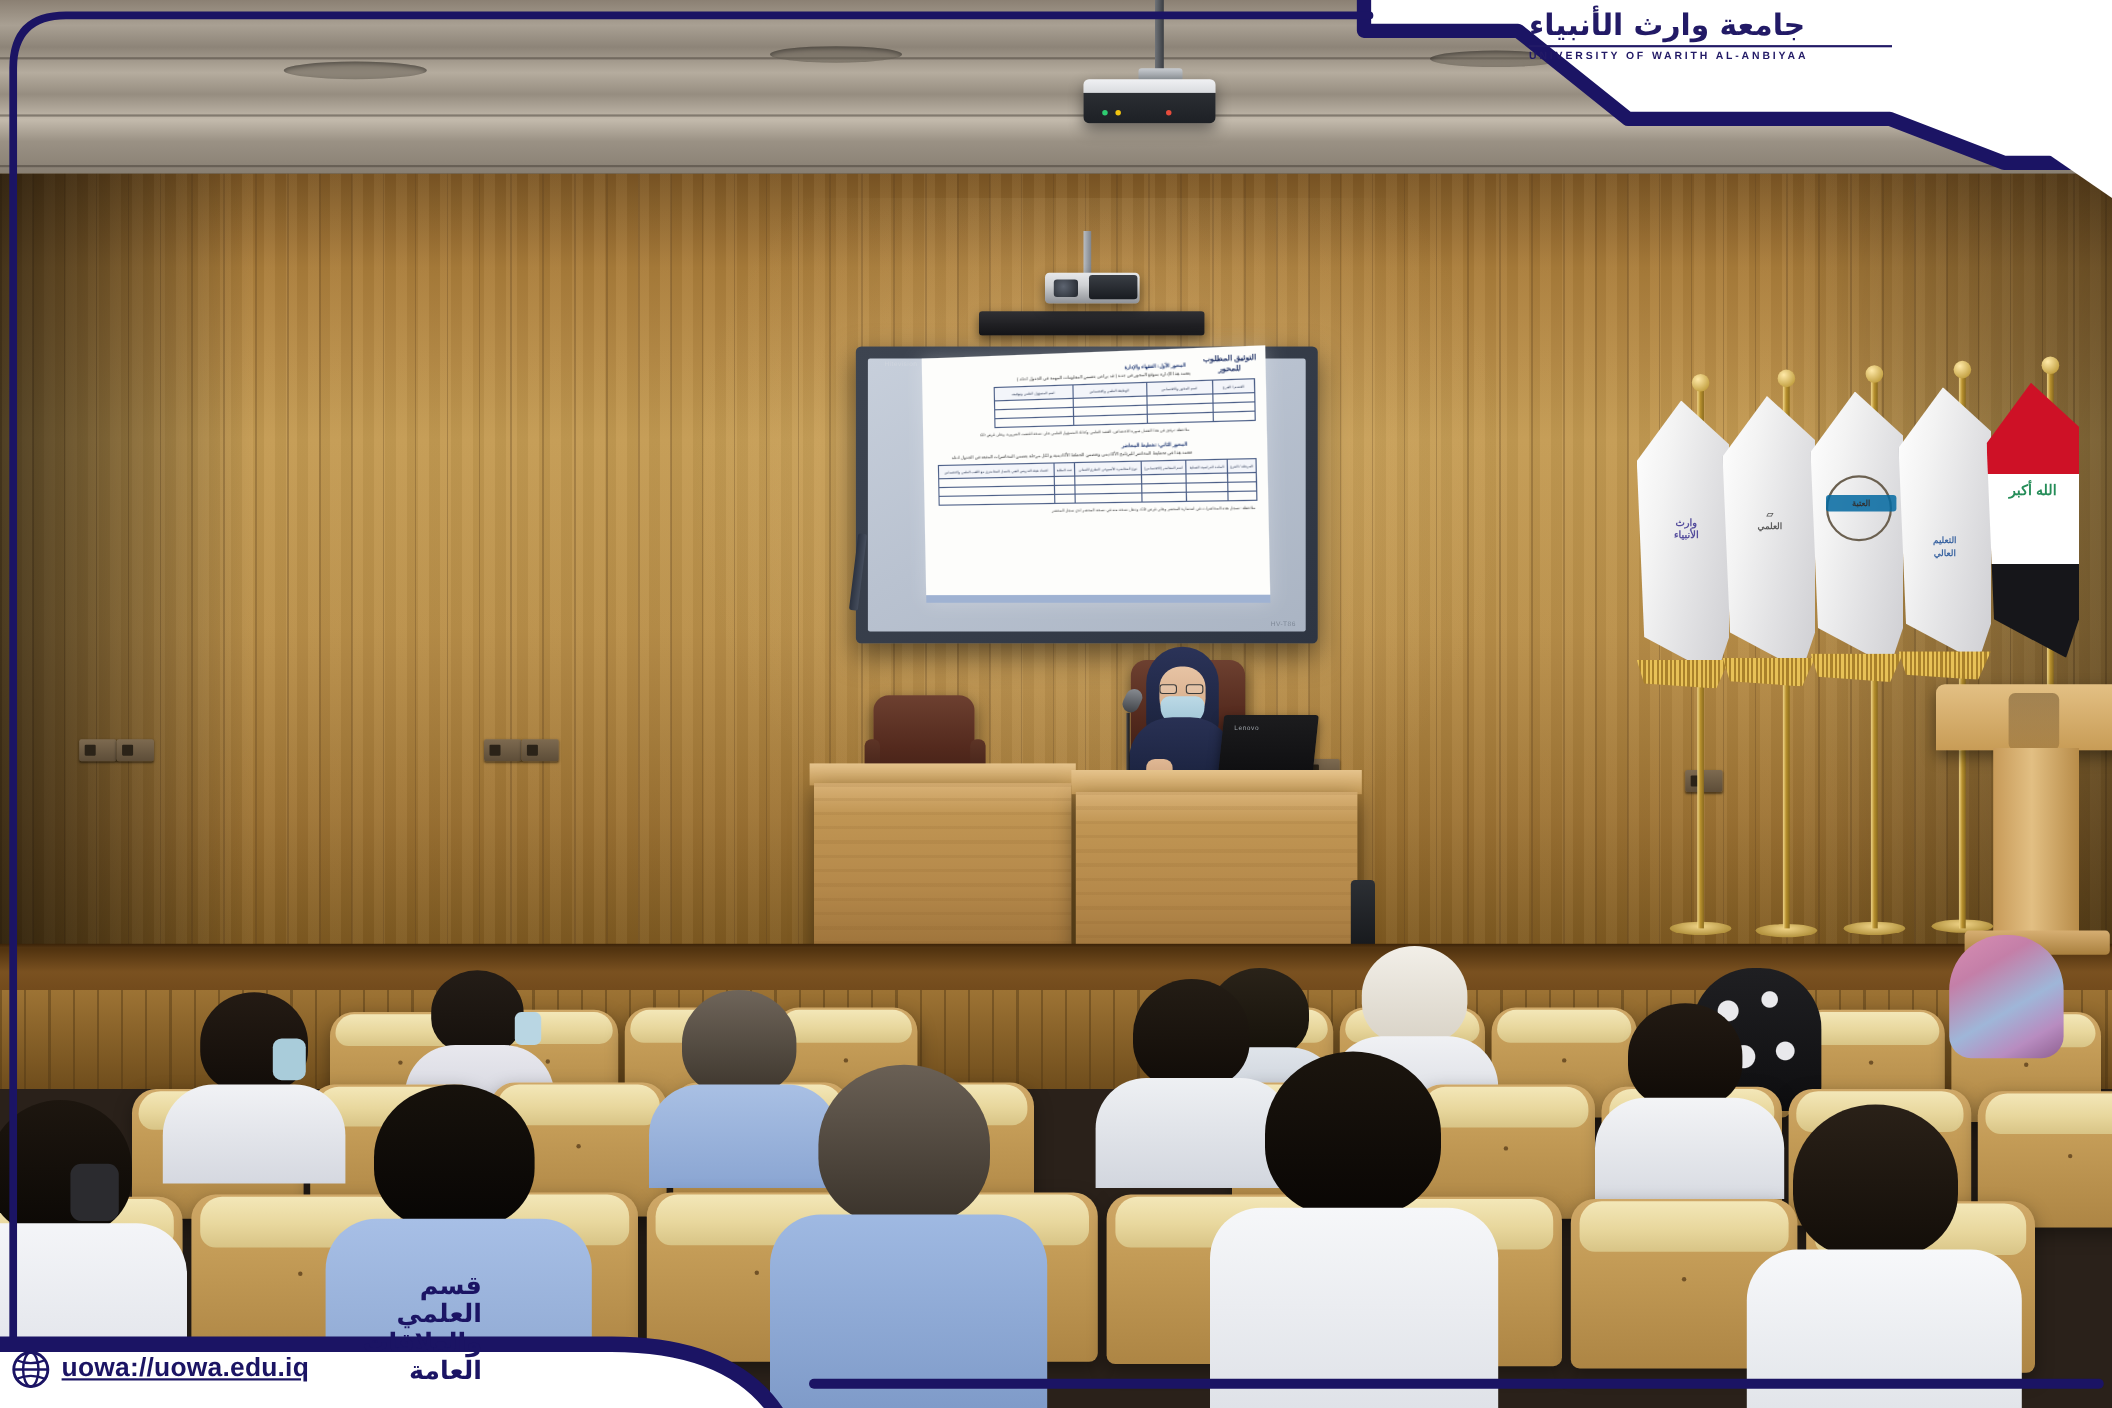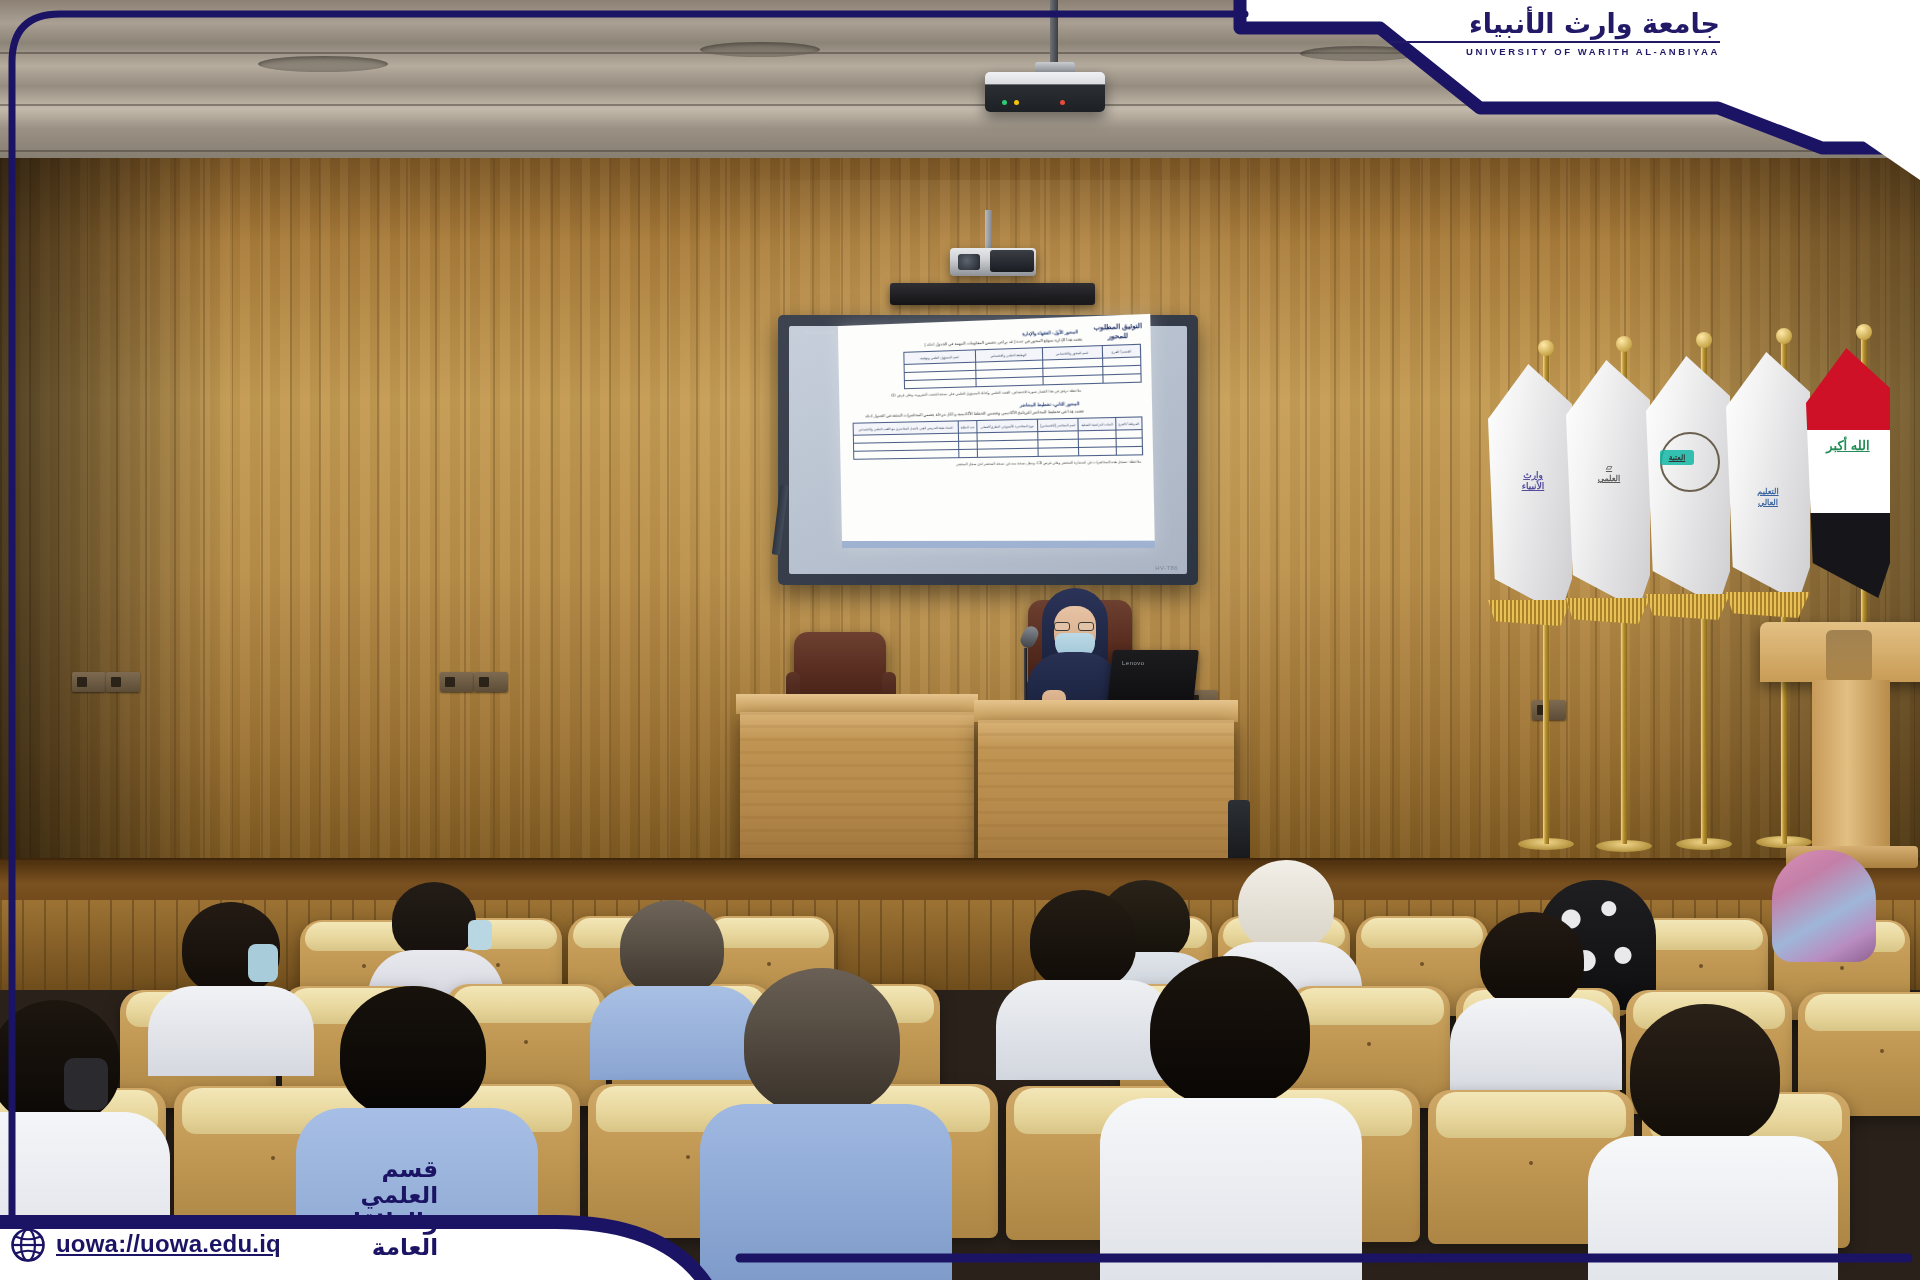--- a/index.html
+++ b/index.html
@@ -159,21 +159,21 @@
     background:radial-gradient(ellipse at 50% 35%,#f0d488,#9c7a22);}
   .flagcloth{position:absolute;width:84px;height:250px;
     background:linear-gradient(100deg,#ffffff 0%,#f3f3f3 30%,#e2e2e4 62%,#cfcfd3 100%);
     clip-path:polygon(48% 0%,100% 16%,100% 86%,86% 100%,8% 86%,0% 22%);
     box-shadow:-3px 4px 12px rgba(0,0,0,.35);}
   .flagcloth.iraq{background:linear-gradient(180deg,#CE1126 0%,#CE1126 33%,#ffffff 33%,#ffffff 66%,#16161a 66%,#16161a 100%);}
   .fringe{position:absolute;width:84px;height:26px;
     background:repeating-linear-gradient(90deg,#e8c257 0 2px,#a9812a 2px 4px);
     clip-path:polygon(0 0,100% 0,86% 100%,8% 82%);}
   .flaglogo{position:absolute;font-size:9px;color:#2b2570;font-weight:bold;
-    text-align:center;line-height:11px;opacity:.85;text-decoration:underline;}
+    text-align:center;line-height:11px;opacity:.85;}
   .seal{position:absolute;border-radius:50%;border:2px solid #2f2b28;}
 
   
   .podium-top{position:absolute;background:linear-gradient(180deg,#e3c084,#c89c56);
     border-radius:8px 8px 0 0;box-shadow:0 6px 14px rgba(0,0,0,.4);}
   .podium-col{position:absolute;background:linear-gradient(90deg,#c79a58,#e2bf83 45%,#b88c49);}
   .podium-foot{position:absolute;background:linear-gradient(180deg,#d6ae72,#a9803e);border-radius:4px;}
   .podium-seal{position:absolute;width:46px;height:52px;border-radius:6px;
     background:linear-gradient(180deg,rgba(70,45,15,.40),rgba(70,45,15,.22));}
 
@@ -186,21 +186,21 @@
     margin-left:-2px;border-radius:50%;background:rgba(60,35,10,.6);}
   .seat-pad{position:absolute;left:4%;top:2px;width:92%;height:30%;border-radius:20px 20px 14px 14px;
     background:linear-gradient(180deg,#f3e7b8 0%,#e8d79d 55%,#d8c486 100%);}
   .head{position:absolute;border-radius:50% 50% 42% 42%;}
   .shoulders{position:absolute;border-radius:46px 46px 0 0;}
 
   
   .frame{position:absolute;inset:0;pointer-events:none;}
   .frame svg{position:absolute;inset:0;}
 
-  .hdr-logo{position:absolute;right:200px;top:8px;width:330px;height:62px;text-align:right;}
+  .hdr-logo{position:absolute;right:200px;top:8px;width:330px;height:62px;text-align:left;}
   .hdr-ar{font-size:27px;color:#221a66;font-weight:bold;letter-spacing:1px;direction:rtl;
     line-height:32px;font-family:"DejaVu Sans",sans-serif;}
   .hdr-en{font-size:9.5px;color:#221a66;font-weight:bold;letter-spacing:2.6px;
     border-top:2px solid #221a66;padding-top:3px;margin-top:1px;}
 
   .emblem{position:absolute;right:18px;top:4px;width:108px;height:112px;}
 
   .ftr{position:absolute;left:0;bottom:0;}
   .ftr-url{position:absolute;left:56px;bottom:22px;font-size:24px;font-weight:bold;color:#1b1464;
     letter-spacing:.2px;}
@@ -383,21 +383,21 @@
     <div class="flagcloth" style="left:1566px;top:360px"></div>
     <div class="fringe" style="left:1566px;top:598px"></div>
     <div class="flaglogo" style="left:1576px;top:462px;width:66px;color:#444;font-size:8px">▱<br>ﺍﻟﻌﻠﻤﻲ</div>
 
     <div class="flagbase" style="left:1676px;top:838px"></div>
     <div class="flagpole" style="left:1701px;top:344px;height:500px"></div>
     <div class="flagball" style="left:1696px;top:332px"></div>
     <div class="flagcloth" style="left:1646px;top:356px"></div>
     <div class="fringe" style="left:1646px;top:594px"></div>
     <div class="seal" style="left:1660px;top:432px;width:56px;height:56px;border-color:#6b6050"></div>
-    <div class="flaglogo" style="left:1660px;top:450px;width:34px;color:#111;font-size:7.5px;background:#14b8a6;border-radius:3px;padding:2px 0">ﺍﻟﻌﺘﺒﺔ</div>
+    <div class="flaglogo" style="left:1660px;top:450px;width:64px;color:#111;font-size:7.5px;background:#0369a1;border-radius:3px;padding:2px 0">ﺍﻟﻌﺘﺒﺔ</div>
 
     <div class="flagbase" style="left:1756px;top:836px"></div>
     <div class="flagpole" style="left:1781px;top:340px;height:504px"></div>
     <div class="flagball" style="left:1776px;top:328px"></div>
     <div class="flagcloth" style="left:1726px;top:352px"></div>
     <div class="fringe" style="left:1726px;top:592px"></div>
     <div class="flaglogo" style="left:1734px;top:486px;width:68px;color:#1e4f96;font-size:8px">ﺍﻟﺘﻌﻠﻴﻢ<br>ﺍﻟﻌﺎﻟﻲ</div>
 
     <div class="flagpole" style="left:1861px;top:336px;height:508px"></div>
     <div class="flagball" style="left:1856px;top:324px"></div>

